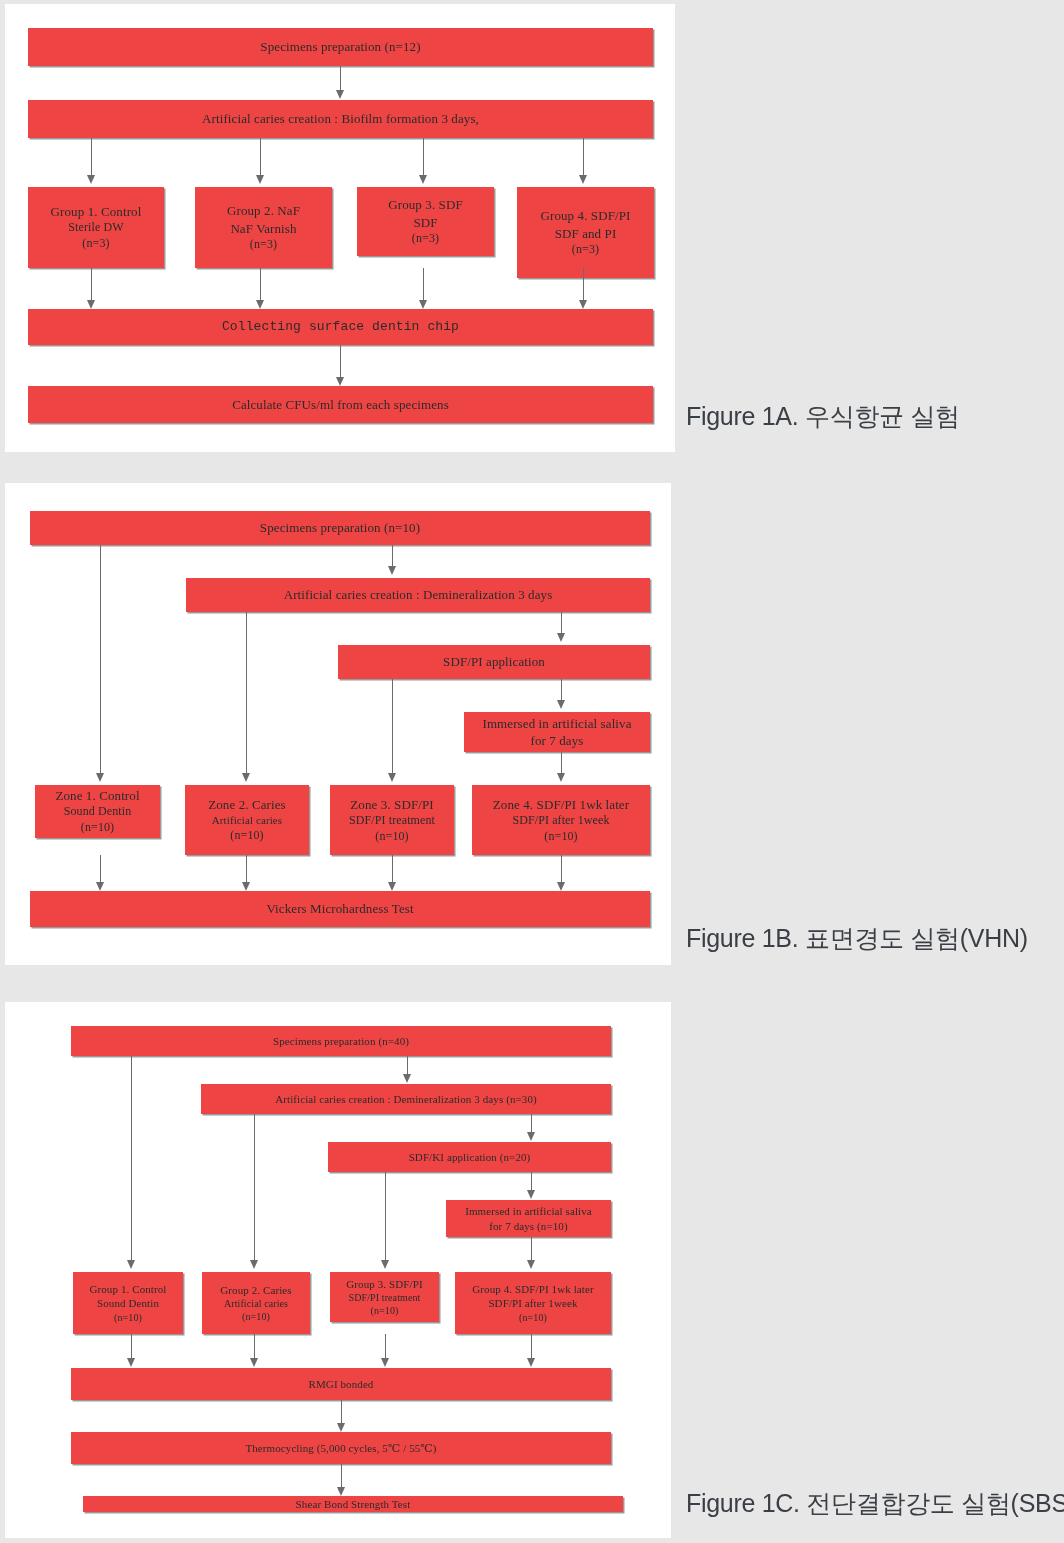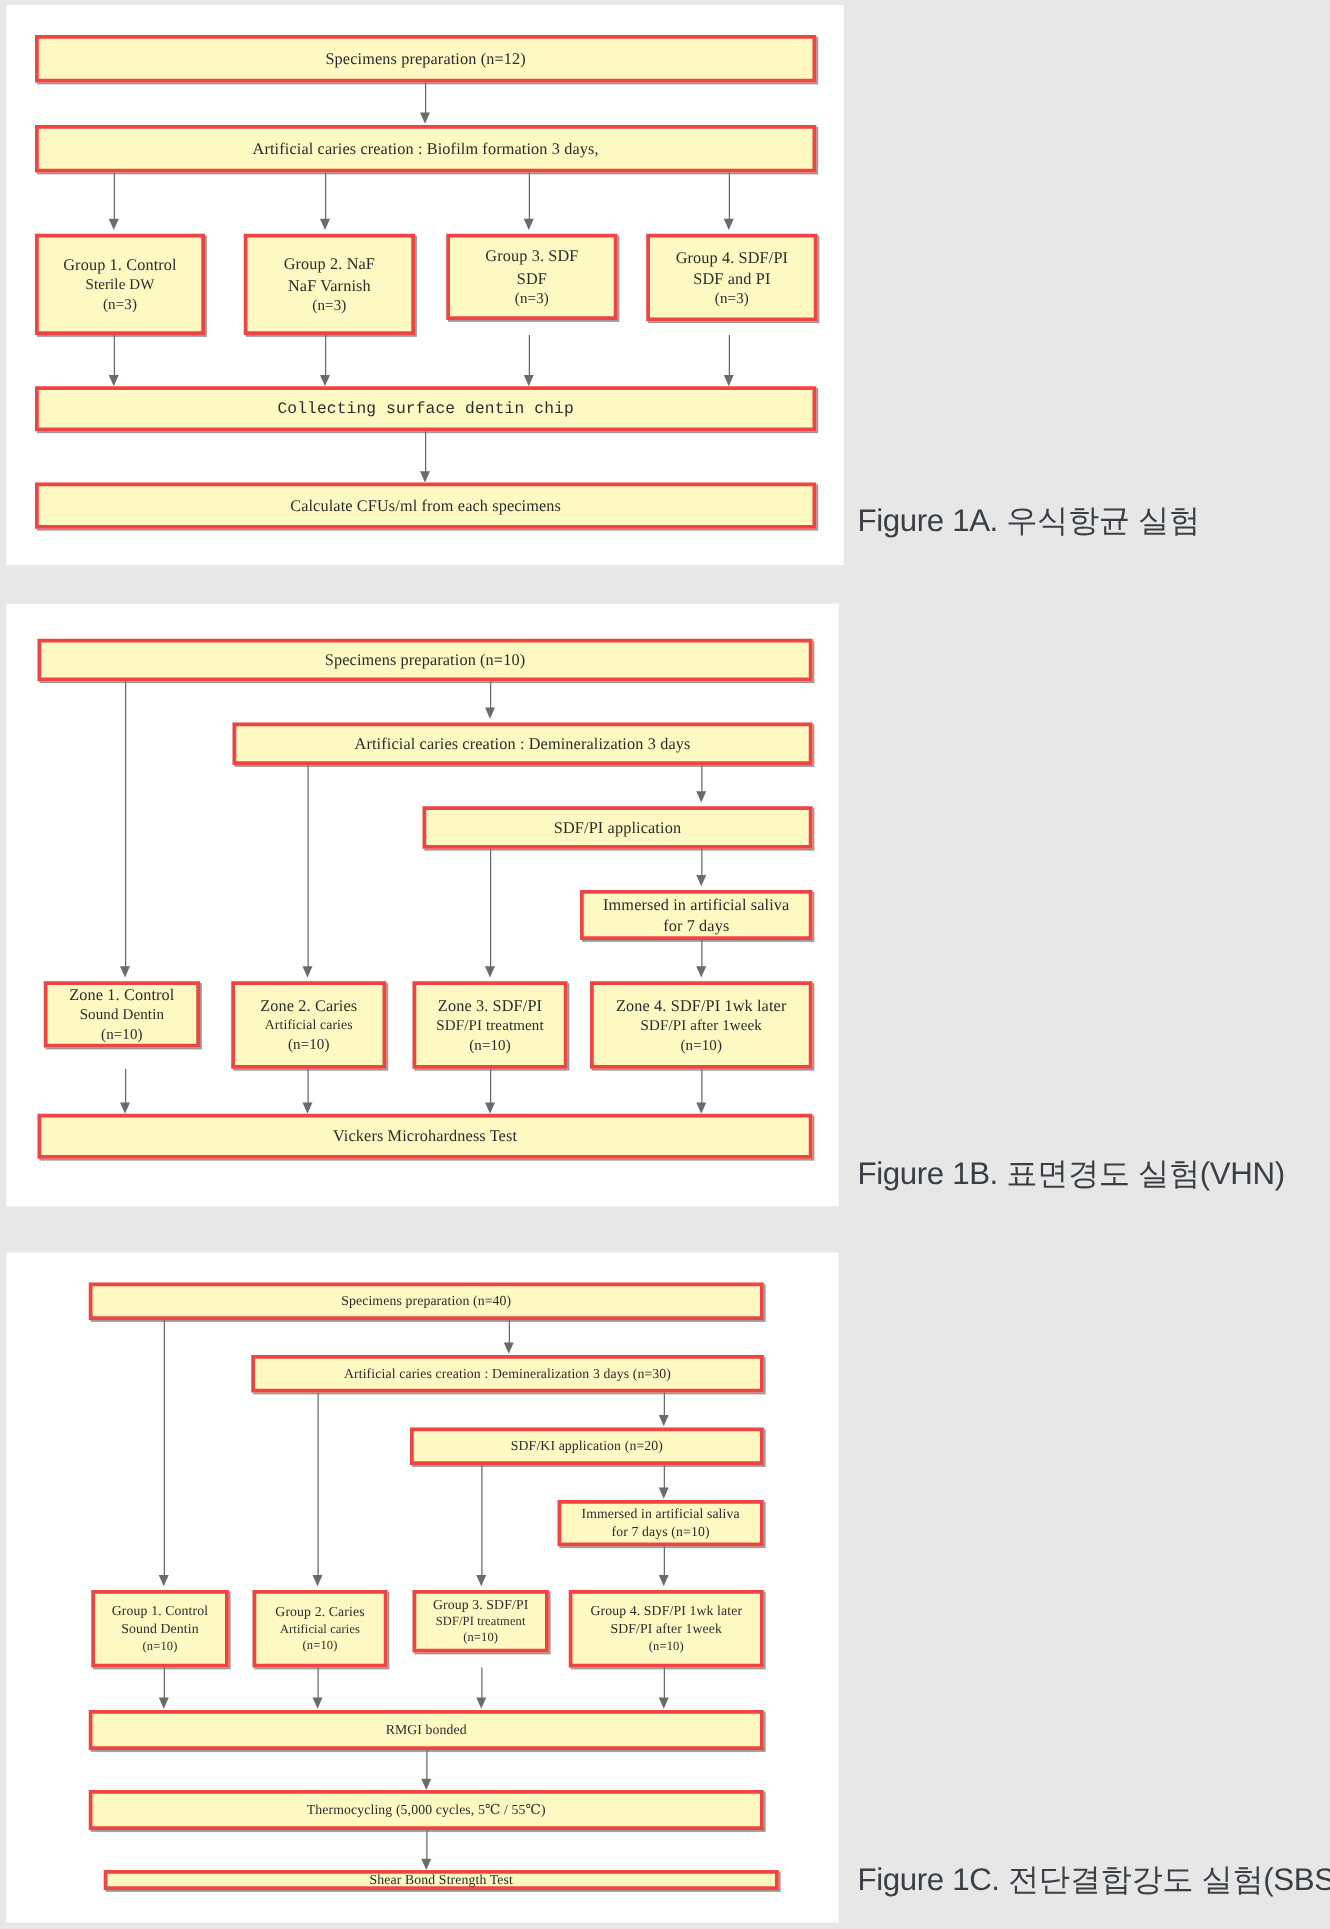--- a/index.html
+++ b/index.html
@@ -21,22 +21,22 @@
     background: #ffffff;
   }
   #panel-a { left: 5px;  top: 4px;    width: 670px; height: 448px; }
   #panel-b { left: 5px;  top: 483px;  width: 666px; height: 482px; }
   #panel-c { left: 5px;  top: 1002px; width: 666px; height: 536px; }
 
   
   .fbox {
     position: absolute;
     box-sizing: border-box;
-    background: #fef9c3;
-    border: 3px solid #ef4444;
+    background: #ef4444;
+    border: 5px solid #ef4444;
     box-shadow: 1.5px 1.5px 0 0 #9a9a9a;
     display: flex;
     flex-direction: column;
     align-items: center;
     justify-content: center;
     text-align: center;
     color: #2b2b2b;
     line-height: 1.32;
     letter-spacing: 0.1px;
   }
@@ -108,21 +108,21 @@
     <span class="l2">NaF Varnish</span>
     <span class="l3 fs12">(n=3)</span>
   </div>
 
   <div class="fbox fs13" style="left:352px; top:183px; width:137px; height:69px;">
     <span class="l1">Group 3. SDF</span>
     <span class="l2">SDF</span>
     <span class="l3 fs12">(n=3)</span>
   </div>
 
-  <div class="fbox fs13" style="left:512px; top:183px; width:137px; height:70px;">
+  <div class="fbox fs13" style="left:512px; top:183px; width:137px; height:91px;">
     <span class="l1">Group 4. SDF/PI</span>
     <span class="l2">SDF and PI</span>
     <span class="l3 fs12">(n=3)</span>
   </div>
 
   <div class="vline" style="left:86px;  top:264px; height:36px;"></div>
   <div class="arrow" style="left:82px;  top:296px;"></div>
   <div class="vline" style="left:255px; top:264px; height:36px;"></div>
   <div class="arrow" style="left:251px; top:296px;"></div>
   <div class="vline" style="left:418px; top:264px; height:36px;"></div>

